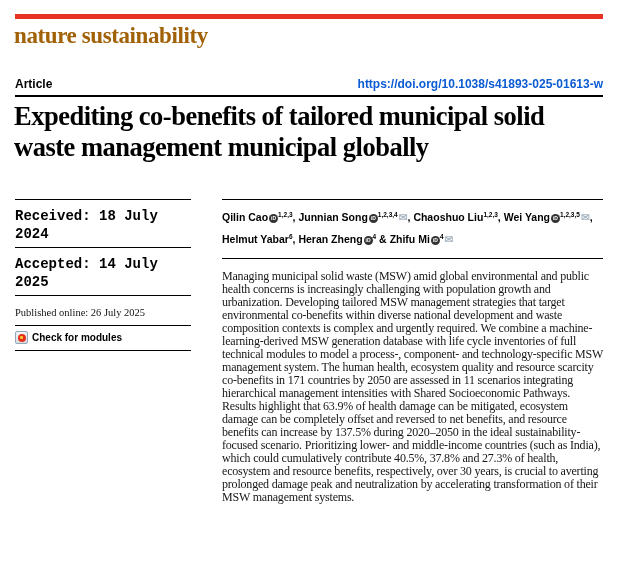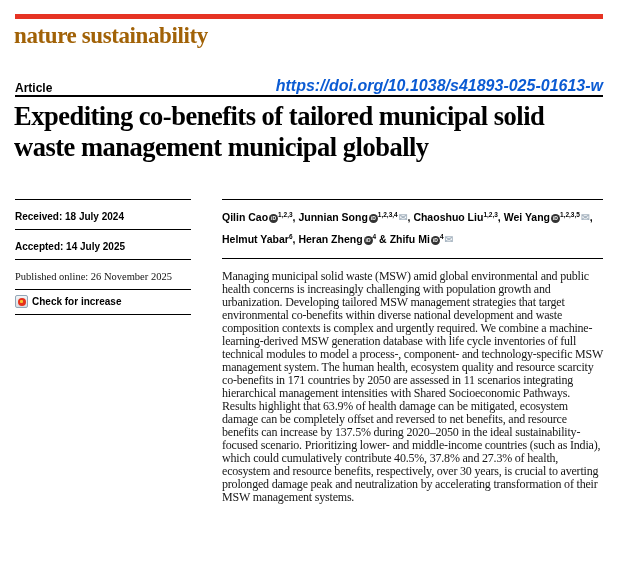--- a/index.html
+++ b/index.html
@@ -15,35 +15,35 @@
     letter-spacing:-0.4px; color:#a16207;
   }
   .masthead {
     position:absolute; left:15px; top:77px; width:588px;
     display:flex; justify-content:space-between; align-items:flex-end;
   }
   .article-label {
     font-family:"Liberation Sans", sans-serif; font-weight:bold; font-size:12px; color:#000;
   }
   .doi {
-    font-family:"Liberation Sans", sans-serif; font-weight:bold; font-size:16px;
-    color:#0b5bd3; text-decoration:none;font-style:italic;
+    font-family:"Liberation Sans", sans-serif; font-weight:bold; font-size:12px;
+    color:#0b5bd3; text-decoration:none;
   }
   .title-rule { position:absolute; left:15px; top:95px; width:588px; border-top:2px solid #000; }
   .page-title {
     position:absolute; left:14px; top:101px; width:594px;
     font-family:"Liberation Serif", serif; font-weight:bold;
     font-size:26.5px; line-height:31px; letter-spacing:-0.5px; color:#000;
   }
   .columns { position:absolute; left:15px; top:199px; width:588px; display:flex; }
   .left-col { width:176px; margin-right:31px; }
   .lrow { border-top:1.2px solid #000; padding:6px 0 5px 0; }
   .lrow.last { border-bottom:1.2px solid #000; }
   .date-text {
-    font-family:Liberation Sans, sans-serif; font-weight:bold; font-size:10px; color:#000;
+    font-family:Liberation Mono, monospace; font-weight:bold; font-size:14px; color:#000;
   }
   .pub-text {
     font-family:"Liberation Serif", serif; font-weight:normal; font-size:10.5px; color:#111;
   }
   .check-row { display:flex; align-items:center; gap:4px; padding:5px 0 6px 0; }
   .crossmark {
     width:13px; height:13px; border-radius:2px; flex:0 0 auto;
     background:linear-gradient(#f2f4f6,#d7dde2);
     border:1px solid #93a7b8; position:relative;
   }
@@ -100,25 +100,25 @@
   <div class="columns">
 
     <div class="left-col">
       <div class="lrow">
         <span class="date-text">Received: 18 July 2024</span>
       </div>
       <div class="lrow">
         <span class="date-text">Accepted: 14 July 2025</span>
       </div>
       <div class="lrow">
-        <span class="pub-text">Published online: 26 November 2025</span>
+        <span class="pub-text">Published online: 26 July 2025</span>
       </div>
       <div class="lrow last check-row">
         <span class="crossmark"></span>
-        <span class="check-label">Check for increase</span>
+        <span class="check-label">Check for modules</span>
       </div>
     </div>
 
     <div class="right-col">
       <div class="authors"><span><span>Qilin Cao</span><span class="orcid">iD</span><sup class="asup">1,2,3</sup><span>, </span></span><span><span>Junnian Song</span><span class="orcid">iD</span><sup class="asup">1,2,3,4</sup><span class="env">✉</span><span>, </span></span><span><span>Chaoshuo Liu</span><sup class="asup">1,2,3</sup><span>, </span></span><span><span>Wei Yang</span><span class="orcid">iD</span><sup class="asup">1,2,3,5</sup><span class="env">✉</span><span>, </span></span><span><span>Helmut Yabar</span><sup class="asup">6</sup><span>, </span></span><span><span>Heran Zheng</span><span class="orcid">iD</span><sup class="asup">4</sup><span> &amp; </span></span><span><span>Zhifu Mi</span><span class="orcid">iD</span><sup class="asup">4</sup><span class="env">✉</span><span></span></span></div>
       <div class="abstract-sep"></div>
       <p class="abstract">Managing municipal solid waste (MSW) amid global environmental and public health concerns is increasingly challenging with population growth and urbanization. Developing tailored MSW management strategies that target environmental co-benefits within diverse national development and waste composition contexts is complex and urgently required. We combine a machine-learning-derived MSW generation database with life cycle inventories of full technical modules to model a process-, component- and technology-specific MSW management system. The human health, ecosystem quality and resource scarcity co-benefits in 171 countries by 2050 are assessed in 11 scenarios integrating hierarchical management intensities with Shared Socioeconomic Pathways. Results highlight that 63.9% of health damage can be mitigated, ecosystem damage can be completely offset and reversed to net benefits, and resource benefits can increase by 137.5% during 2020–2050 in the ideal sustainability-focused scenario. Prioritizing lower- and middle-income countries (such as India), which could cumulatively contribute 40.5%, 37.8% and 27.3% of health, ecosystem and resource benefits, respectively, over 30 years, is crucial to averting prolonged damage peak and neutralization by accelerating transformation of their MSW management systems.</p>
     </div>
 
   </div>

